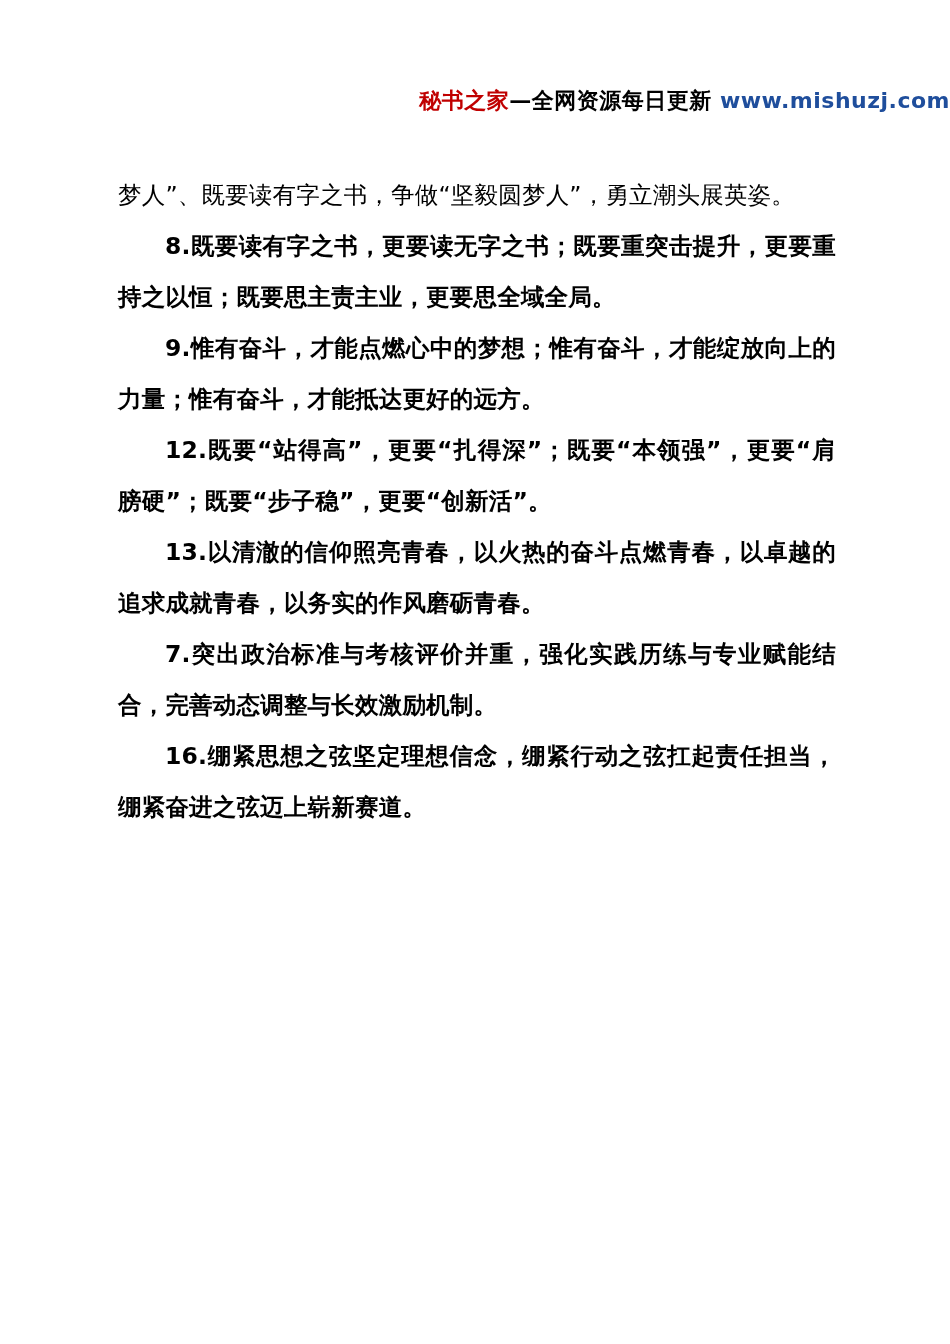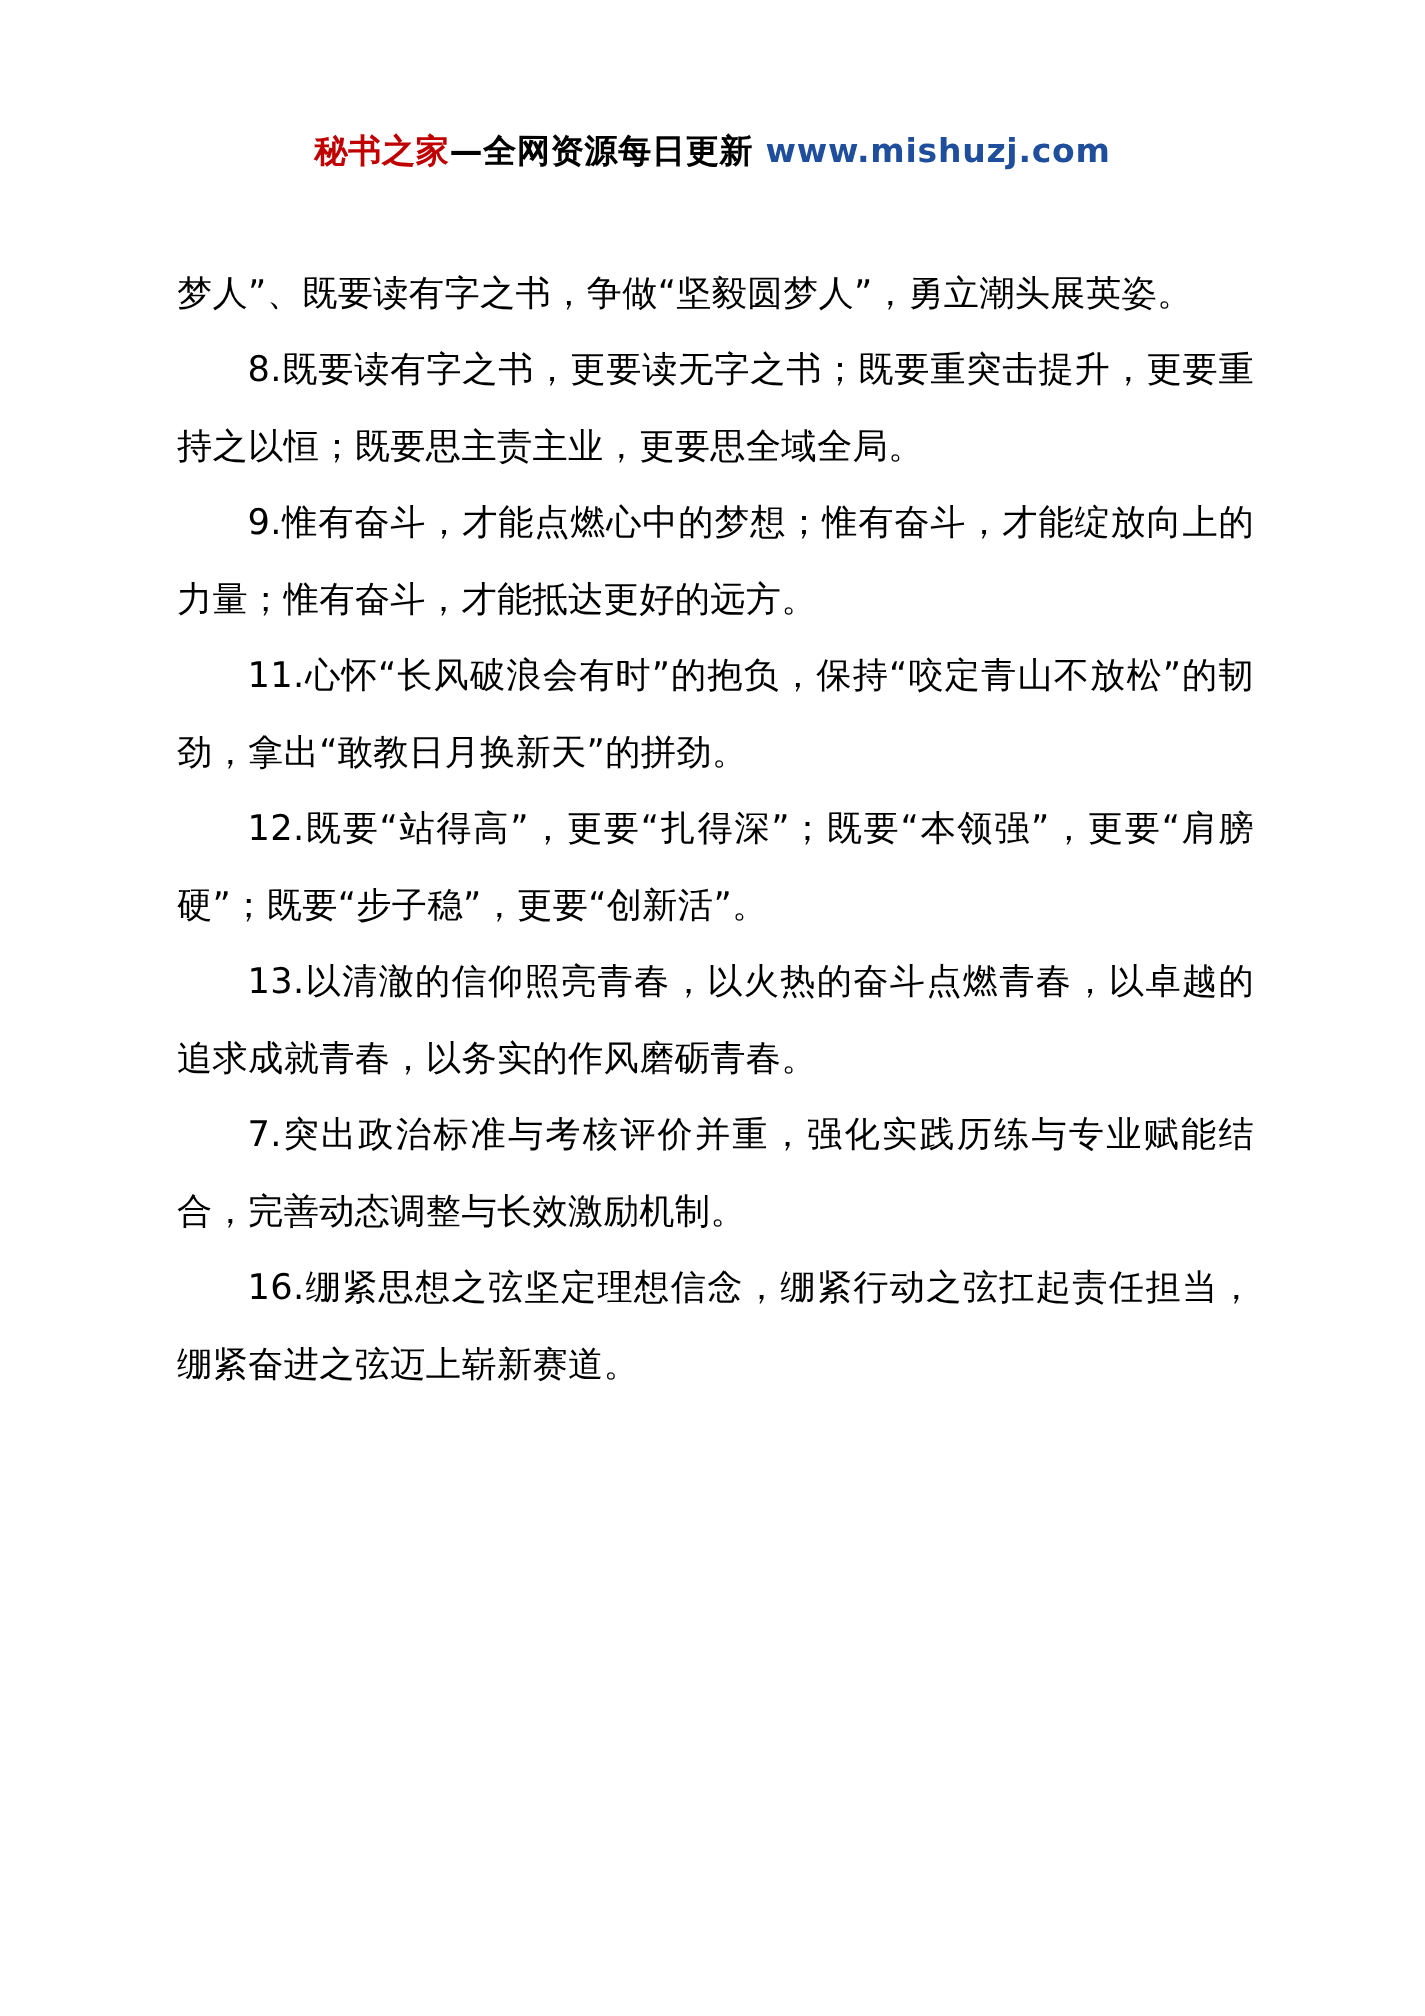--- a/index.html
+++ b/index.html
@@ -20,21 +20,21 @@
     height: 1344px;
     box-sizing: border-box;
     padding: 0;
     position: relative;
   }
   .header {
     position: absolute;
     top: 86px;
     left: 0;
     width: 950px;
-    text-align: center;
+    text-align: right;
     font-size: 22px;
     font-weight: bold;
     letter-spacing: 0.5px;
     white-space: nowrap;
   }
   .header .brand {
     color: #c00000;
   }
   .header .tagline {
     color: #000000;
@@ -52,35 +52,35 @@
     text-align: justify;
     text-justify: inter-ideograph;
     letter-spacing: 0.2px;
   }
   .body-text p {
     margin: 0;
     text-indent: 0;
   }
   .body-text p.indent {
     text-indent: 2em;
+    font-weight: bold;
   }
 </style>
 </head>
 <body>
 
 <div class="page">
 
   <div class="header">
     <span class="brand">秘书之家</span><span class="tagline">—全网资源每日更新 </span><span class="url">www.mishuzj.com</span>
   </div>
 
   <div class="body-text">
     <p>梦人”、既要读有字之书，争做“坚毅圆梦人”，勇立潮头展英姿。</p>
     <p class="indent">8.既要读有字之书，更要读无字之书；既要重突击提升，更要重持之以恒；既要思主责主业，更要思全域全局。</p>
     <p class="indent">9.惟有奋斗，才能点燃心中的梦想；惟有奋斗，才能绽放向上的力量；惟有奋斗，才能抵达更好的远方。</p>
-    <p class="indent">11.心怀“长风破浪会有时”的抱负，保持“咬定青山不放松”的韧劲，拿出“敢教日月换新天”的拼劲。</p>
     <p class="indent">12.既要“站得高”，更要“扎得深”；既要“本领强”，更要“肩膀硬”；既要“步子稳”，更要“创新活”。</p>
     <p class="indent">13.以清澈的信仰照亮青春，以火热的奋斗点燃青春，以卓越的追求成就青春，以务实的作风磨砺青春。</p>
     <p class="indent">7.突出政治标准与考核评价并重，强化实践历练与专业赋能结合，完善动态调整与长效激励机制。</p>
     <p class="indent">16.绷紧思想之弦坚定理想信念，绷紧行动之弦扛起责任担当，绷紧奋进之弦迈上崭新赛道。</p>
   </div>
 
 </div>
 
 </body></html>

